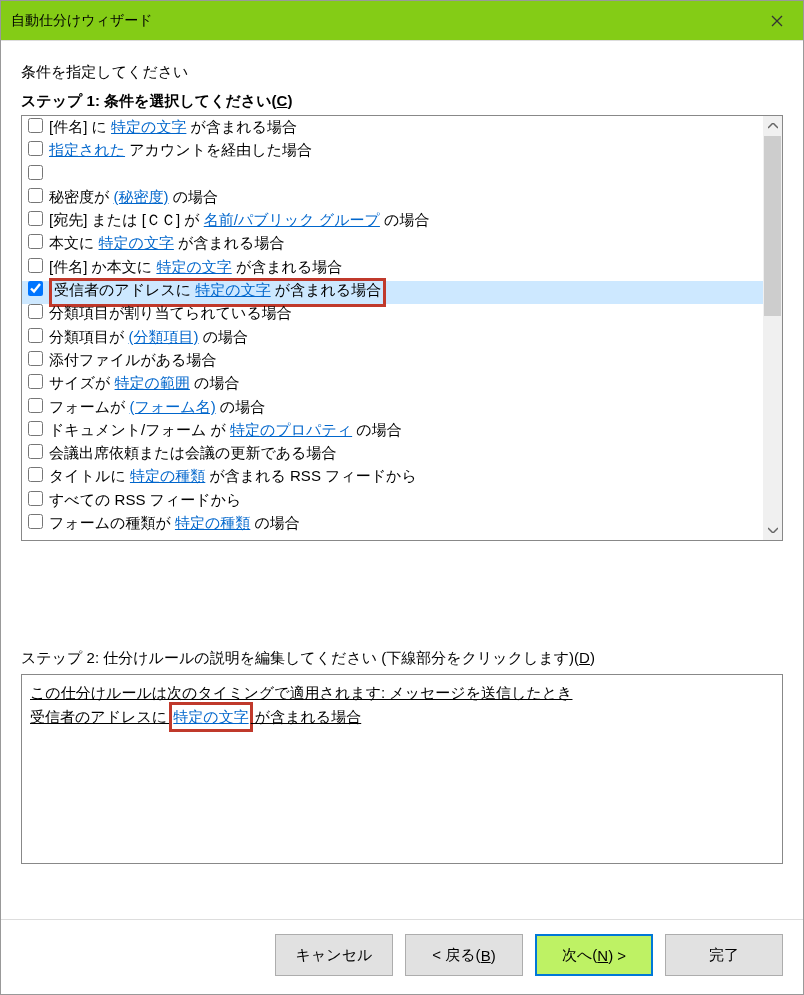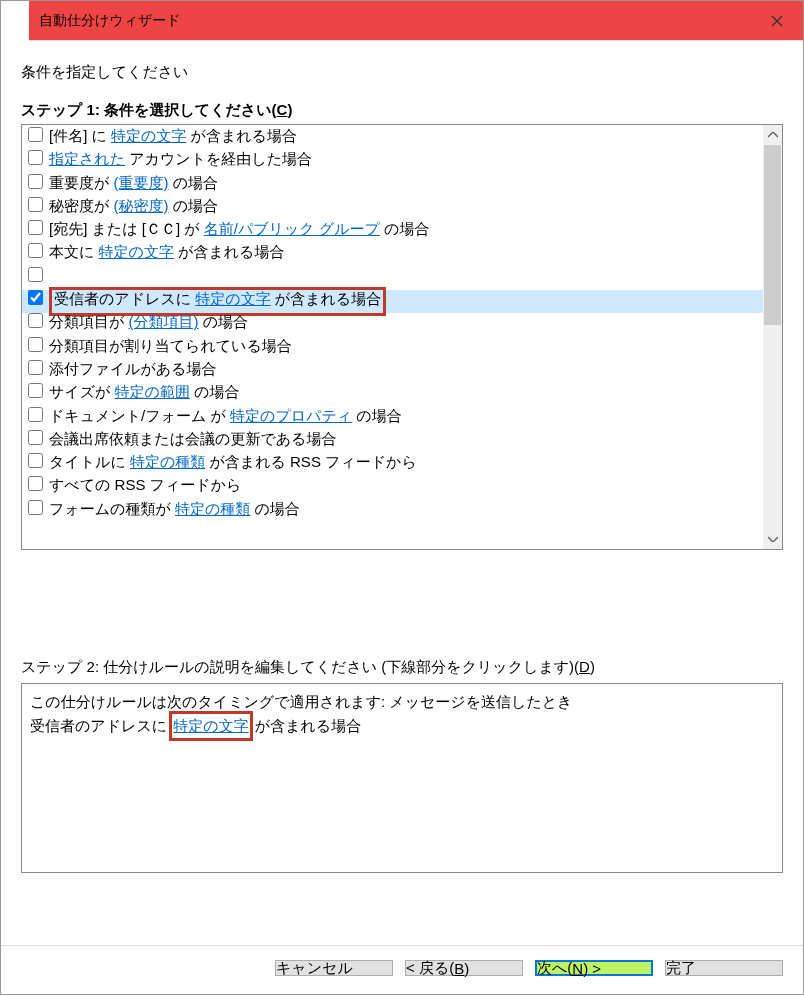--- a/index.html
+++ b/index.html
@@ -6,49 +6,49 @@
     body {
       margin: 0; padding: 0;
       font-family: "Meiryo", "Yu Gothic", "MS PGothic", sans-serif;
       font-size: 15px;
       background: #fff; color: #000;
       width: 804px; height: 995px;
     }
     .window { width: 804px; height: 995px; border: 1px solid #999; background: #fff; display: flex; flex-direction: column; }
     .titlebar {
       height: 40px; display: flex; align-items: center; padding: 0 4px 0 10px;
-      border-bottom: 1px solid #ddd; background: #ef4444; margin-left: 28px;
+      border-bottom: 1px solid #ddd; background: #84cc16;
     }
     .titlebar .title { flex: 1; font-size: 14px; }
     .titlebar .close { width: 45px; height: 32px; display:flex; align-items:center; justify-content:center; color:#333; }
     .titlebar .close svg { width: 12px; height: 12px; }
     .content { padding: 22px 20px 18px 20px; flex: 1; display: flex; flex-direction: column; }
-    .heading { margin-bottom: 19px; }
+    .heading { margin-bottom: 10px; }
     .step1label { margin-bottom: 4px; font-weight: bold; }
     .step1label .uline { text-decoration: underline; }
     .listwrap { position: relative; border: 1px solid #888; height: 426px; overflow: hidden; display:flex;}
     .listbox { flex:1; overflow: hidden; padding: 2px 0; background:#fff; }
     .scrollbar { width: 19px; background: #f0f0f0; display:flex; flex-direction:column; align-items:center; }
     .sb-btn { width: 19px; height: 20px; display:flex; align-items:center; justify-content:center; color:#666; }
     .sb-track { flex:1; width: 19px; background:#f0f0f0; position:relative;}
     .sb-thumb { position:absolute; top:0; left:1px; width:17px; height:180px; background:#cdcdcd;}
     .row { display: flex; height: 23.3px; padding-left: 6px; gap: 6px; white-space: nowrap; }
     .row input[type=checkbox] { width:15px; height:15px; margin:0; }
     .row.selected { background: #cde8ff; }
     .hl-box { display:inline-block; border: 3px solid #c0392b; margin: -3px 0; padding: 0 2px; }
     .row .text { display:inline; }
     .link { color: #0066cc; text-decoration: underline; cursor: pointer; }
     .step2label { margin: 108px 0 6px 0; }
     .step2label .uline { text-decoration: underline; }
-    .descbox { border: 1px solid #888; height: 190px; padding: 6px 8px; line-height: 1.6; }
+    .descbox { border: 1px solid #888; height: 190px; padding: 6px 8px; line-height: 1.6; text-decoration: underline; }
     .descline { white-space: nowrap; }
     .desc-hl { border: 3px solid #c0392b; display:inline-block; padding:0 1px; margin:-3px -2px; }
     .divider { border-top: 1px solid #ddd; margin: 18px 0 0 0; }
     .buttons { padding: 14px 20px 18px 0; display:flex; justify-content:flex-end; gap:12px; }
-    .btn { min-width: 118px; height: 16px; background:#e1e1e1; border:1px solid #adadad; display:flex; align-items:center; font-size:15px; color:#000; }
+    .btn { min-width: 118px; height: 42px; background:#e1e1e1; border:1px solid #adadad; display:flex; align-items:center; justify-content:center; font-size:15px; color:#000; }
     .btn.default { border:2px solid #0078d7; background:#bef264; }
     .btn .ul { text-decoration: underline; }
   </style>
 </head>
 <body>
 
 <div class="window">
   <div class="titlebar">
     <span class="title">自動仕分けウィザード</span>
     <div class="close">
@@ -70,56 +70,60 @@
           <div class="row">
             <input type="checkbox" style="">
             <span class="text"><span>[件名] に </span><span class="link">特定の文字</span><span> が含まれる場合</span></span>
           </div>
           <div class="row">
             <input type="checkbox" style="">
             <span class="text"><span class="link">指定された</span><span> アカウントを経由した場合</span></span>
           </div>
           <div class="row">
             <input type="checkbox" style="">
-            <span class="text"><span>重要度が </span><span class="link">(重要度)</span><span> の場合</span></span>
           </div>
           <div class="row">
             <input type="checkbox" style="">
             <span class="text"><span>秘密度が </span><span class="link">(秘密度)</span><span> の場合</span></span>
           </div>
           <div class="row">
             <input type="checkbox" style="">
             <span class="text"><span>[宛先] または [ＣＣ] が </span><span class="link">名前/パブリック グループ</span><span> の場合</span></span>
           </div>
           <div class="row">
             <input type="checkbox" style="">
             <span class="text"><span>本文に </span><span class="link">特定の文字</span><span> が含まれる場合</span></span>
           </div>
           <div class="row">
             <input type="checkbox" style="">
+            <span class="text"><span>[件名] か本文に </span><span class="link">特定の文字</span><span> が含まれる場合</span></span>
           </div>
           <div class="row selected">
             <input type="checkbox" checked="" style="">
             <span class="hl-box"><span class="text"><span>受信者のアドレスに </span><span class="link">特定の文字</span><span> が含まれる場合</span></span></span>
           </div>
           <div class="row">
             <input type="checkbox" style="">
-            <span class="text"><span>分類項目が </span><span class="link">(分類項目)</span><span> の場合</span></span>
+            <span class="text"><span>分類項目が割り当てられている場合</span></span>
           </div>
           <div class="row">
             <input type="checkbox" style="">
-            <span class="text"><span>分類項目が割り当てられている場合</span></span>
+            <span class="text"><span>分類項目が </span><span class="link">(分類項目)</span><span> の場合</span></span>
           </div>
           <div class="row">
             <input type="checkbox" style="">
             <span class="text"><span>添付ファイルがある場合</span></span>
           </div>
           <div class="row">
             <input type="checkbox" style="">
             <span class="text"><span>サイズが </span><span class="link">特定の範囲</span><span> の場合</span></span>
+          </div>
+          <div class="row">
+            <input type="checkbox" style="">
+            <span class="text"><span>フォームが </span><span class="link">(フォーム名)</span><span> の場合</span></span>
           </div>
           <div class="row">
             <input type="checkbox" style="">
             <span class="text"><span>ドキュメント/フォーム が </span><span class="link">特定のプロパティ</span><span> の場合</span></span>
           </div>
           <div class="row">
             <input type="checkbox" style="">
             <span class="text"><span>会議出席依頼または会議の更新である場合</span></span>
           </div>
           <div class="row">

